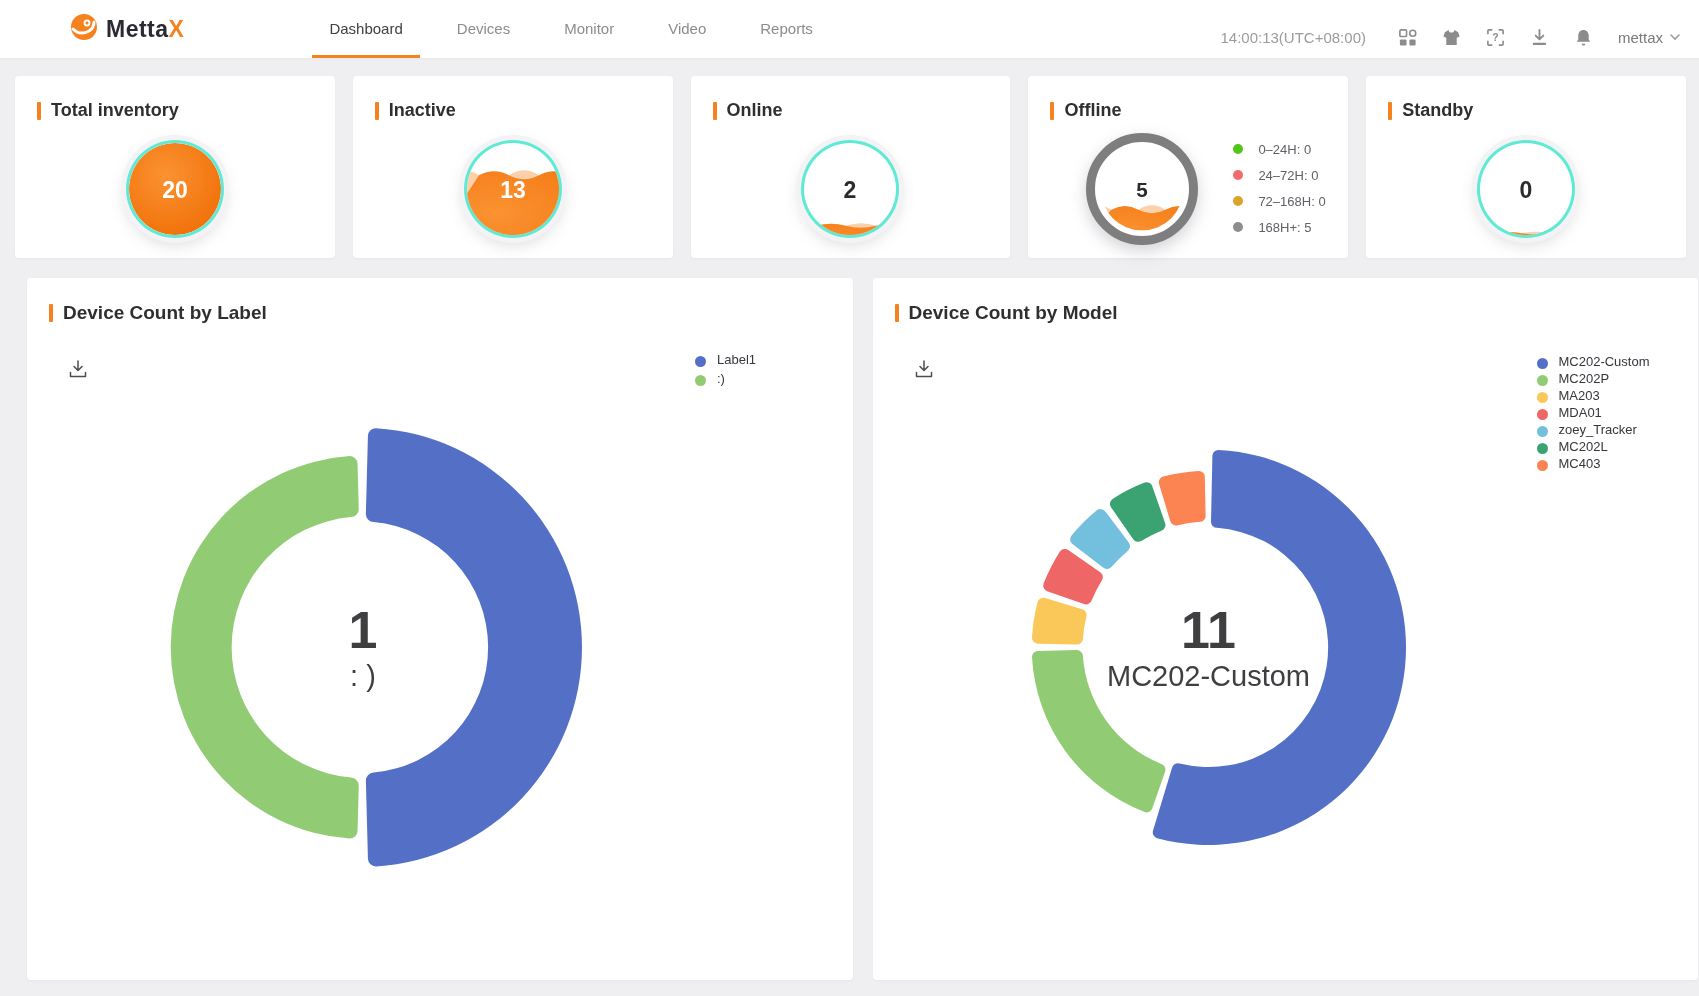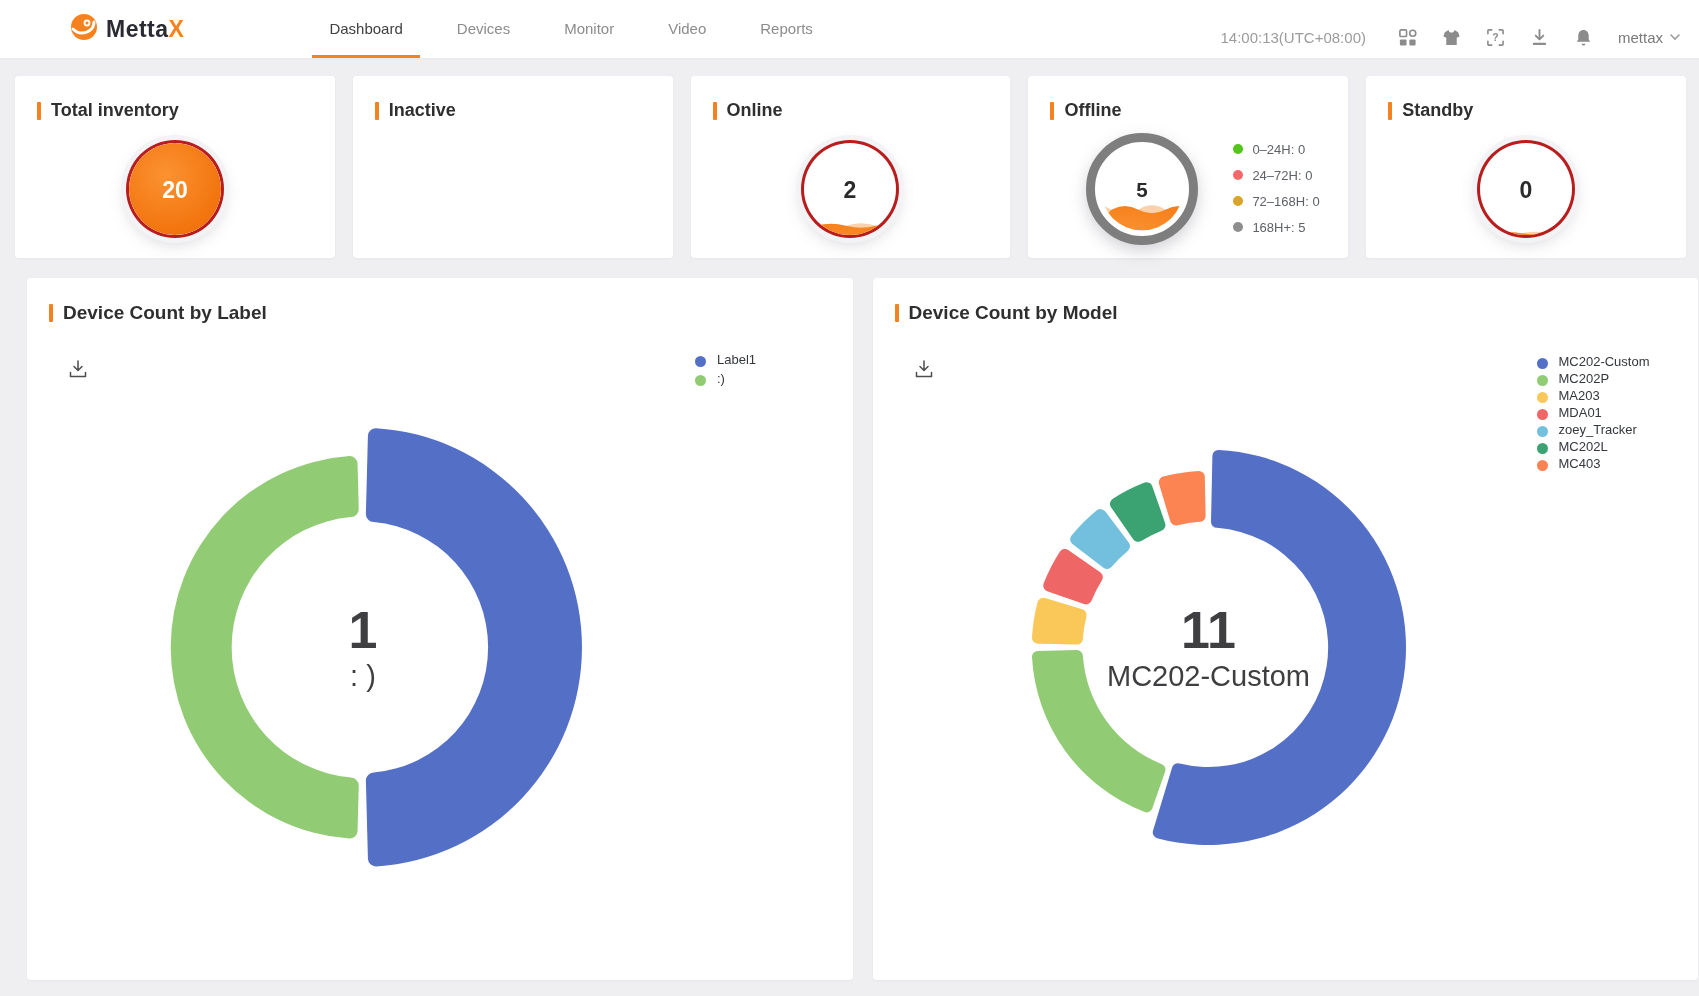--- a/index.html
+++ b/index.html
@@ -22,28 +22,28 @@
   .hicon { width:20px; height:20px; display:flex; align-items:center; justify-content:center; cursor:pointer; }
   .hicon svg { width:19px; height:19px; }
   .user { display:flex; align-items:center; gap:6px; cursor:pointer; font-size:15px; color:#7A7A7A; }
 
   
   .cards { position:absolute; top:76px; left:15px; width:1671px; height:182px; display:flex; gap:18px; }
   .card { flex:1; background:#fff; border-radius:4px; position:relative; box-shadow:0 1px 3px rgba(0,0,0,.04); }
   .card-title, .panel-title { display:flex; align-items:center; gap:10px; position:absolute; top:24px; left:22px; }
   .tbar { width:4px; height:18px; background:#F5821F; border-radius:1px; }
   .card-title .ttext { font-size:18px; font-weight:bold; color:#2F2F2F; }
-  .gwrap { position:absolute; width:98px; height:98px; border-radius:50%; background:#b91c1c;
+  .gwrap { position:absolute; width:98px; height:98px; border-radius:50%; background:#5eead4;
            box-shadow:0 0 0 5px #F3F3F5, 0 6px 16px rgba(110,110,125,.28); }
   .gcenter { left:calc(50% - 49px); top:64px; }
   .ring { position:absolute; left:58px; top:57px; width:112px; height:112px; border-radius:50%;
           border:9px solid #7E7E7E; background:#fff; display:flex; align-items:center; justify-content:center;
           box-shadow:0 6px 16px rgba(110,110,125,.3); }
   .olegend { position:absolute; left:205px; top:60px; }
-  .olegend .li { height:26px; display:flex; align-items:center; gap:9px; cursor:default; }
+  .olegend .li { height:26px; display:flex; align-items:center; gap:15px; cursor:default; }
   .olegend .dot { width:10px; height:10px; border-radius:50%; }
   .olegend .lt { font-size:13px; color:#5E6166; }
 
   
   .panels { position:absolute; top:278px; left:27px; width:1671px; height:702px; display:flex; gap:20px; }
   .panel { flex:1; background:#fff; border-radius:4px; position:relative; box-shadow:0 1px 3px rgba(0,0,0,.04); }
   .panel-title .ttext { font-size:19px; font-weight:bold; color:#2F2F2F; }
   .toolbox { position:absolute; left:40px; top:80px; width:24px; height:24px; cursor:pointer; }
   .toolbox svg { width:22px; height:22px; }
   .donut { position:absolute; inset:0; }
@@ -149,20 +149,37 @@
             <circle cx="49" cy="49" r="46" fill="url(#gf0)"></circle>
           </g>
     <text x="49" y="50" text-anchor="middle" dominant-baseline="central" font-size="23" font-weight="bold" fill="#FFFFFF" font-family="Liberation Sans,sans-serif">20</text>
   </svg></div>
     </div>
     <div class="card">
       <div class="card-title">
       <span class="tbar"></span>
       <span class="ttext">Inactive</span>
       </div>
+      <div class="gwrap gcenter"><svg width="98" height="98" viewBox="0 0 98 98">
+    <defs>
+      <radialGradient id="gf1" cx="40%" cy="35%" r="80%">
+        <stop offset="0%" stop-color="#FB9231"></stop>
+        <stop offset="100%" stop-color="#EF6C04"></stop>
+      </radialGradient>
+      <clipPath id="gc1">
+              <circle cx="49" cy="49" r="46"></circle>
+            </clipPath>
+    </defs>
+    <circle cx="49" cy="49" r="46" fill="#FFFFFF"></circle>
+    <g clip-path="url(#gc1)">
+            <path d="M -15 35.2 Q 0 25.2 15 35.2 T 45 35.2 T 75 35.2 T 105 35.2 T 135 35.2 T 165 35.2 L 170 150 L -60 150 Z" fill="#F8AC66" fill-opacity="0.55"></path>
+            <path d="M 15 35.2 Q 30 27.2 45 35.2 T 75 35.2 T 105 35.2 T 135 35.2 T 165 35.2 L 170 150 L -60 150 Z" fill="url(#gf1)" fill-opacity="1"></path>
+          </g>
+    <text x="49" y="50" text-anchor="middle" dominant-baseline="central" font-size="23" font-weight="bold" fill="#FFFFFF" font-family="Liberation Sans,sans-serif">13</text>
+  </svg></div>
     </div>
     <div class="card">
       <div class="card-title">
       <span class="tbar"></span>
       <span class="ttext">Online</span>
       </div>
       <div class="gwrap gcenter"><svg width="98" height="98" viewBox="0 0 98 98">
     <defs>
       <radialGradient id="gf2" cx="40%" cy="35%" r="80%">
         <stop offset="0%" stop-color="#FB9231"></stop>

